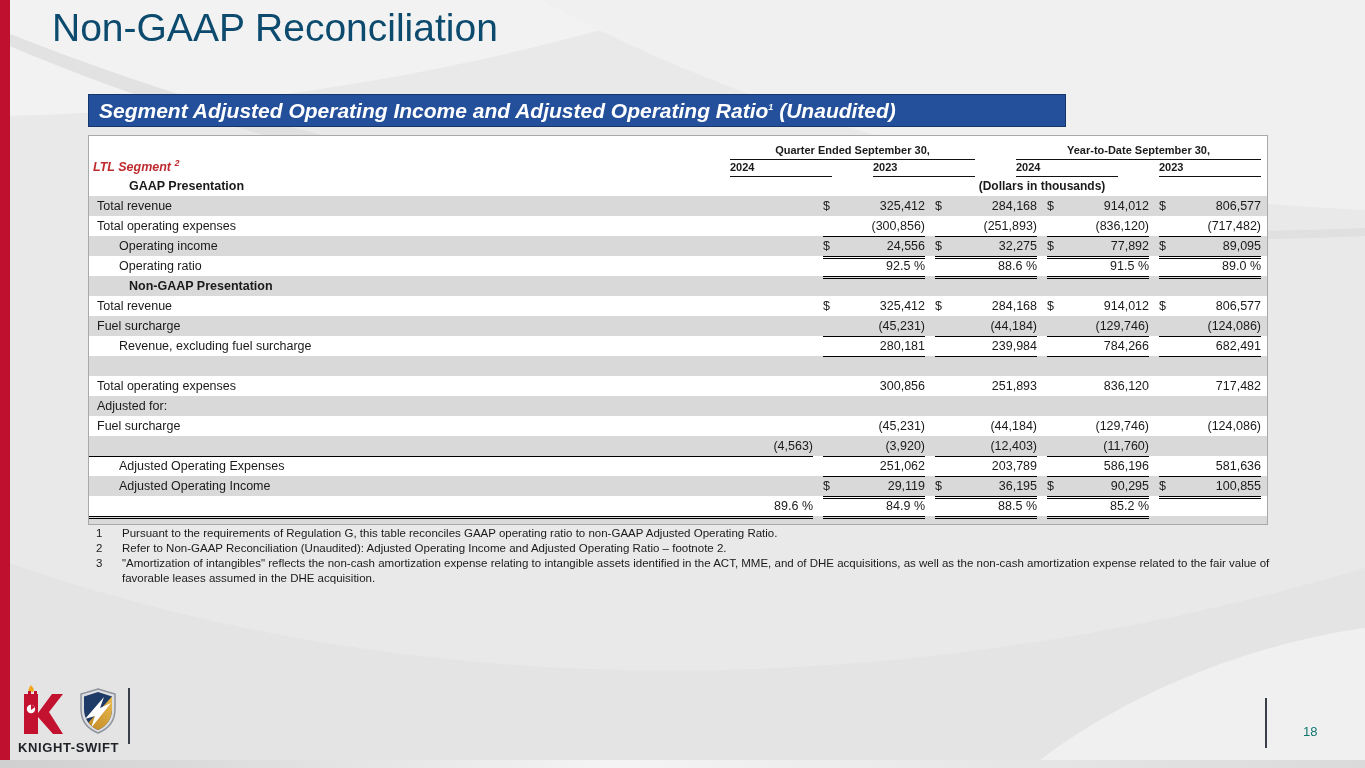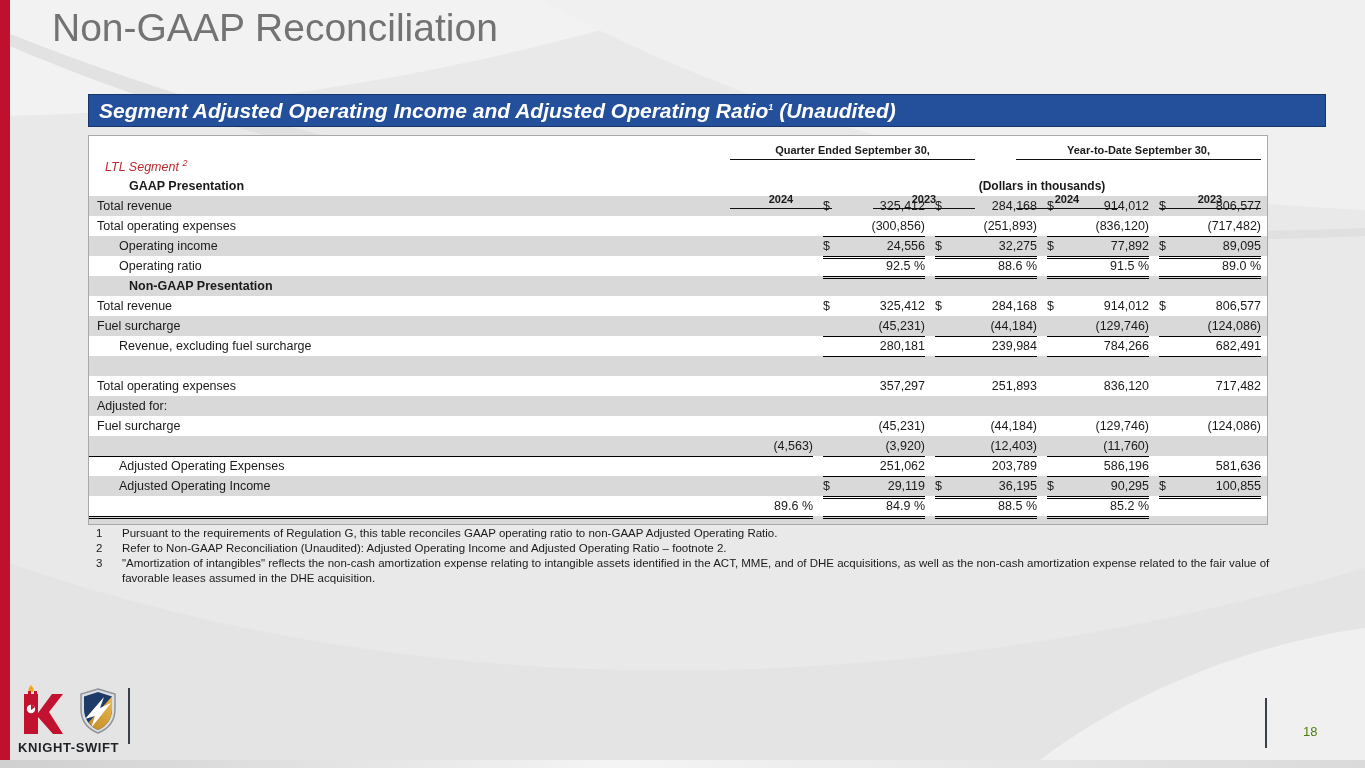--- a/index.html
+++ b/index.html
@@ -2,35 +2,35 @@
 <html><head>
 <meta charset="utf-8">
 <style>
   html,body{margin:0;padding:0;}
   .slide{position:relative;width:1365px;height:768px;overflow:hidden;
          font-family:"Liberation Sans",sans-serif;background:#E9E9E9;}
   .bg{position:absolute;left:0;top:0;}
   .accent-bar{position:absolute;left:0;top:0;width:10px;height:760px;background:#C01030;}
   .bottom-strip{position:absolute;left:0;bottom:0;width:1365px;height:8px;
     background:linear-gradient(90deg,#CFCFCF,#F4F4F4 45%,#DADADA);}
-  .slide-title{position:absolute;left:52px;top:6px;font-size:39px;color:#737373;}
-
-  .banner{position:absolute;left:88px;top:94px;width:1238px;height:33px;box-sizing:border-box;
+  .slide-title{position:absolute;left:52px;top:6px;font-size:39px;color:#0c4a6e;}
+
+  .banner{position:absolute;left:88px;top:94px;width:978px;height:33px;box-sizing:border-box;
     background:#24509B;border:1px solid #16356B;color:#fff;font-weight:bold;font-style:italic;
     font-size:21px;line-height:31px;padding-left:10px;white-space:nowrap;}
   .banner sup,.seg sup,.lab sup{font-size:9px;vertical-align:super;line-height:0;}
 
   .tbl{position:absolute;left:88px;top:135px;width:1180px;box-sizing:border-box;
     background:#fff;border:1px solid #A9A9A9;padding-top:6px;color:#1A1A1A;}
   .grid{display:grid;grid-template-columns:1fr 102px 102px 102px 102px;column-gap:10px;
     padding-right:6px;box-sizing:border-box;}
   .hrow{height:17px;line-height:17px;font-size:11px;font-weight:bold;gap:41px;}
   .group{grid-column:span 2;text-align:center;border-bottom:1.5px solid #111;}
-  .year{text-align:center;border-bottom:1.5px solid #111;margin-top:32px;}
-  .seg{font-size:12.5px;font-weight:normal;font-style:italic;color:#BE2B2F;padding-left:16px;}
+  .year{border-bottom:1.5px solid #111;}
+  .seg{font-size:12.5px;font-weight:bold;font-style:italic;color:#BE2B2F;padding-left:4px;}
   .row{height:20px;line-height:20px;font-size:12.5px;}
   .row.short{height:8px;}
   .shade{background:#D9D9D9;}
   .lab{padding-left:8px;white-space:nowrap;overflow:hidden;}
   .lab.ind{padding-left:30px;}
   .boldlab{font-weight:bold;padding-left:40px;}
   .units{grid-column:2/6;text-align:center;font-weight:bold;font-size:12px;}
   .val{text-align:right;white-space:nowrap;}
   .val.money{display:flex;justify-content:space-between;}
   .ru1{border-bottom:1.5px solid #000;}
@@ -42,21 +42,21 @@
   .fn-num{width:26px;flex:none;}
   .fn-text{flex:1;}
 
   .logo{position:absolute;left:18px;top:682px;width:150px;height:76px;}
   .logo .k{position:absolute;left:2px;top:2px;}
   .logo .shield{position:absolute;left:60px;top:6px;}
   .logo .divider{position:absolute;left:110px;top:6px;width:2px;height:56px;background:#3A4049;}
   .brand{position:absolute;left:0px;top:58px;font-size:13px;font-weight:bold;
     letter-spacing:.6px;color:#1E2126;white-space:nowrap;}
   .page-divider{position:absolute;left:1265px;top:698px;width:2px;height:50px;background:#3A4049;}
-  .page-number{position:absolute;left:1303px;top:724px;font-size:13px;color:#4d7c0f;}
+  .page-number{position:absolute;left:1303px;top:724px;font-size:13px;color:#0f766e;}
 </style>
 </head>
 <body>
 
 <div class="slide">
 
   <svg class="bg" width="1365" height="768" viewBox="0 0 1365 768" aria-hidden="true">
     <rect width="1365" height="768" fill="#E9E9E9"></rect>
     <path d="M0,0 L700,0 C440,85 190,112 0,116 Z" fill="#F2F2F2"></path>
     <path d="M540,0 C820,150 1100,198 1365,210 L1365,0 Z" fill="#F0F0F0"></path>
@@ -188,21 +188,21 @@
         </div>
         <div class="grid row shade">
           <div class="lab"></div>
           <div class="val"></div>
           <div class="val"></div>
           <div class="val"></div>
           <div class="val"></div>
         </div>
         <div class="grid row">
           <div class="lab">Total operating expenses</div>
-          <div class="val">357,297</div>
+          <div class="val">300,856</div>
           <div class="val">251,893</div>
           <div class="val">836,120</div>
           <div class="val">717,482</div>
         </div>
         <div class="grid row shade">
           <div class="lab">Adjusted for:</div>
           <div class="val"></div>
           <div class="val"></div>
           <div class="val"></div>
           <div class="val"></div>

